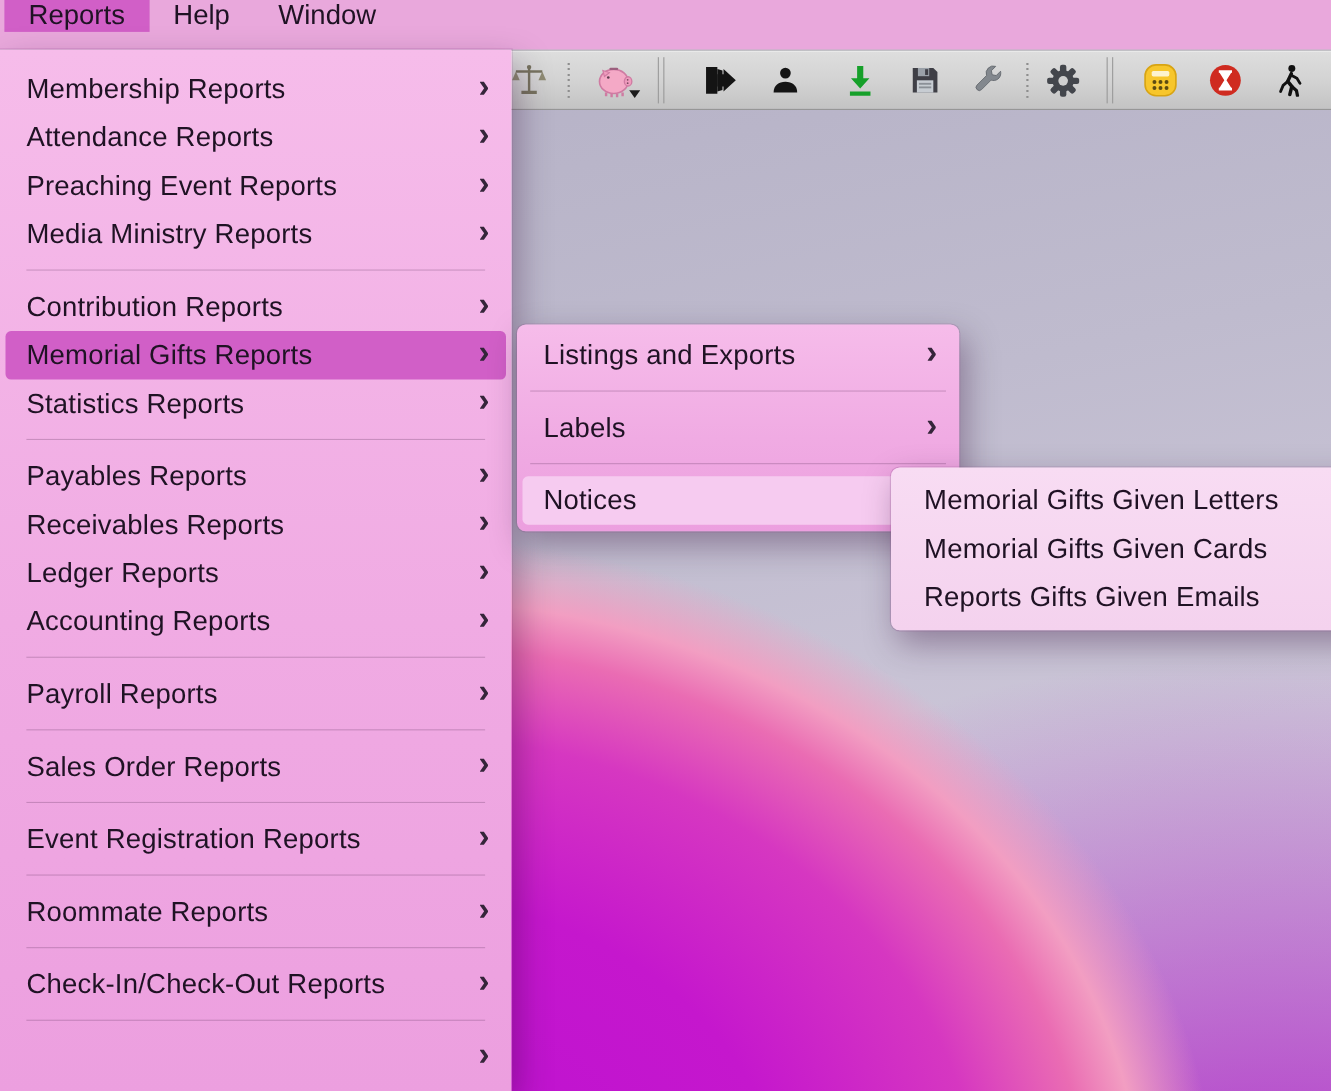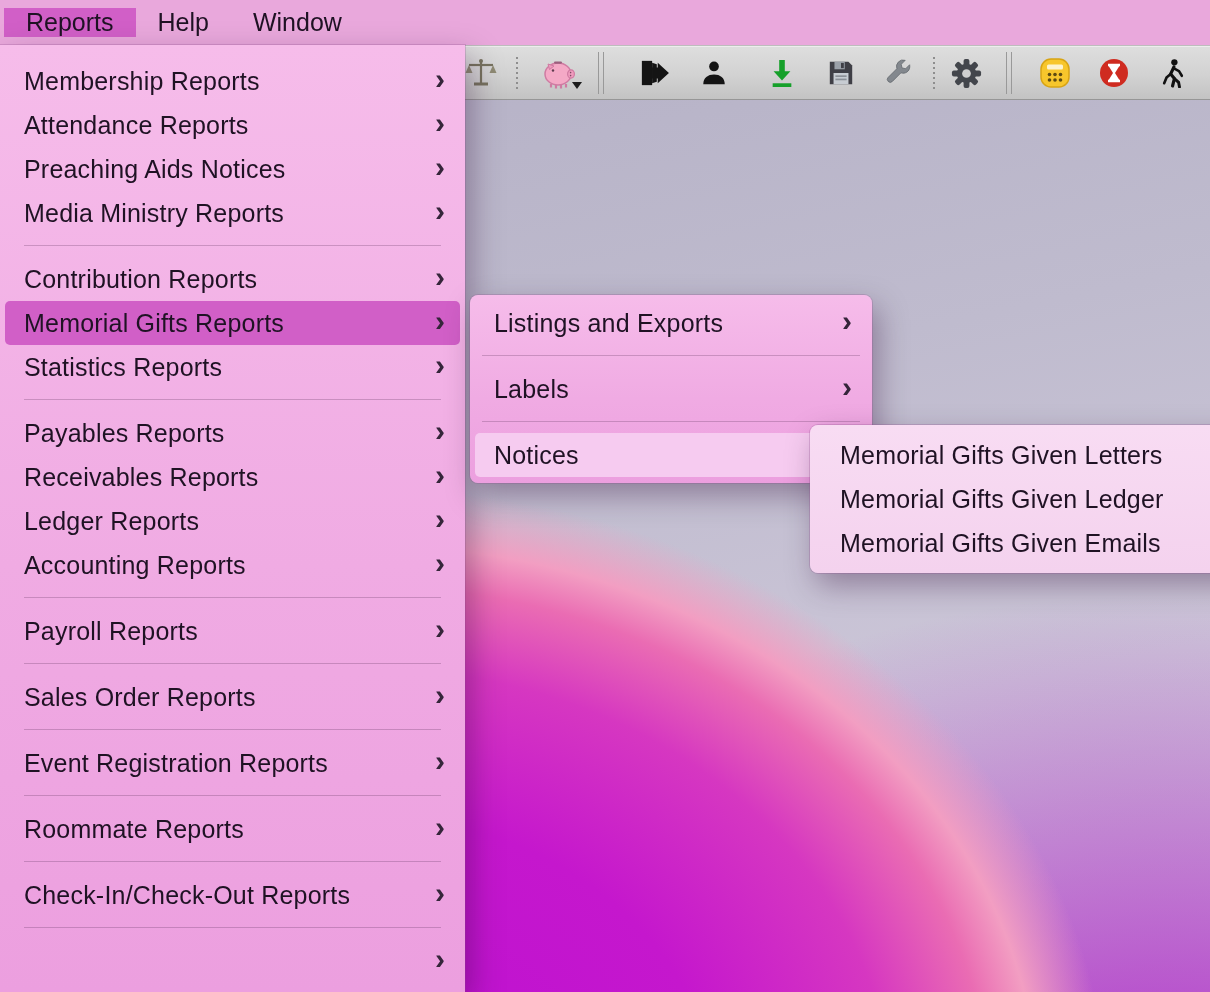--- a/index.html
+++ b/index.html
@@ -44,21 +44,21 @@
   .tool-divider {
     position:absolute; top:27px; transform:translate(-50%,-50%);
     width:6px; height:42px;
     border-left:1.5px solid #999; border-right:1.5px solid #999;
   }
 
   
   .menubar {
     position:absolute; left:0; right:0; top:0; height:45px; z-index:20;
     background:var(--menubar-bg,#e9a8dc);
-    display:flex; align-items:center; padding-left:4px;
+    display:flex; align-items:flex-start; padding-left:4px;
     font-size:25px; color:var(--menu-text,#1f1224);
   }
   .menubar-item { display:flex; align-items:center; padding:0 22px; cursor:default; }
   .menubar-item.active { background:var(--highlight-strong,#d15fc7); }
 
   
   .menu-panel {
     position:absolute; color:var(--menu-text,#1f1224); font-size:25px;
     background:linear-gradient(180deg,#f6bcea 0%, var(--menu-bg,#f0abe3) 55%, #ec9fdf 100%);
     box-shadow: 0 0 0 1px rgba(140,70,140,0.25), 6px 12px 30px rgba(40,0,45,0.35);
@@ -233,21 +233,21 @@
 <div class="menu-panel" id="reports-menu">
     <div class="menu-row">
       <span class="menu-label">Membership Reports</span>
       <span class="menu-chevron">›</span>
     </div>
     <div class="menu-row">
       <span class="menu-label">Attendance Reports</span>
       <span class="menu-chevron">›</span>
     </div>
     <div class="menu-row">
-      <span class="menu-label">Preaching Aids Notices</span>
+      <span class="menu-label">Preaching Event Reports</span>
       <span class="menu-chevron">›</span>
     </div>
     <div class="menu-row">
       <span class="menu-label">Media Ministry Reports</span>
       <span class="menu-chevron">›</span>
     </div>
     <div class="menu-sep"></div>
     <div class="menu-row">
       <span class="menu-label">Contribution Reports</span>
       <span class="menu-chevron">›</span>
@@ -321,18 +321,18 @@
     <div class="menu-row hl-soft">
       <span class="menu-label">Notices</span>
       <span class="menu-chevron">›</span>
     </div>
   </div>
 <div class="menu-panel" id="notices-submenu">
     <div class="menu-row">
       <span class="menu-label">Memorial Gifts Given Letters</span>
     </div>
     <div class="menu-row">
-      <span class="menu-label">Memorial Gifts Given Ledger</span>
-    </div>
-    <div class="menu-row">
-      <span class="menu-label">Memorial Gifts Given Emails</span>
+      <span class="menu-label">Memorial Gifts Given Cards</span>
+    </div>
+    <div class="menu-row">
+      <span class="menu-label">Reports Gifts Given Emails</span>
     </div>
   </div>
 
 </body></html>

